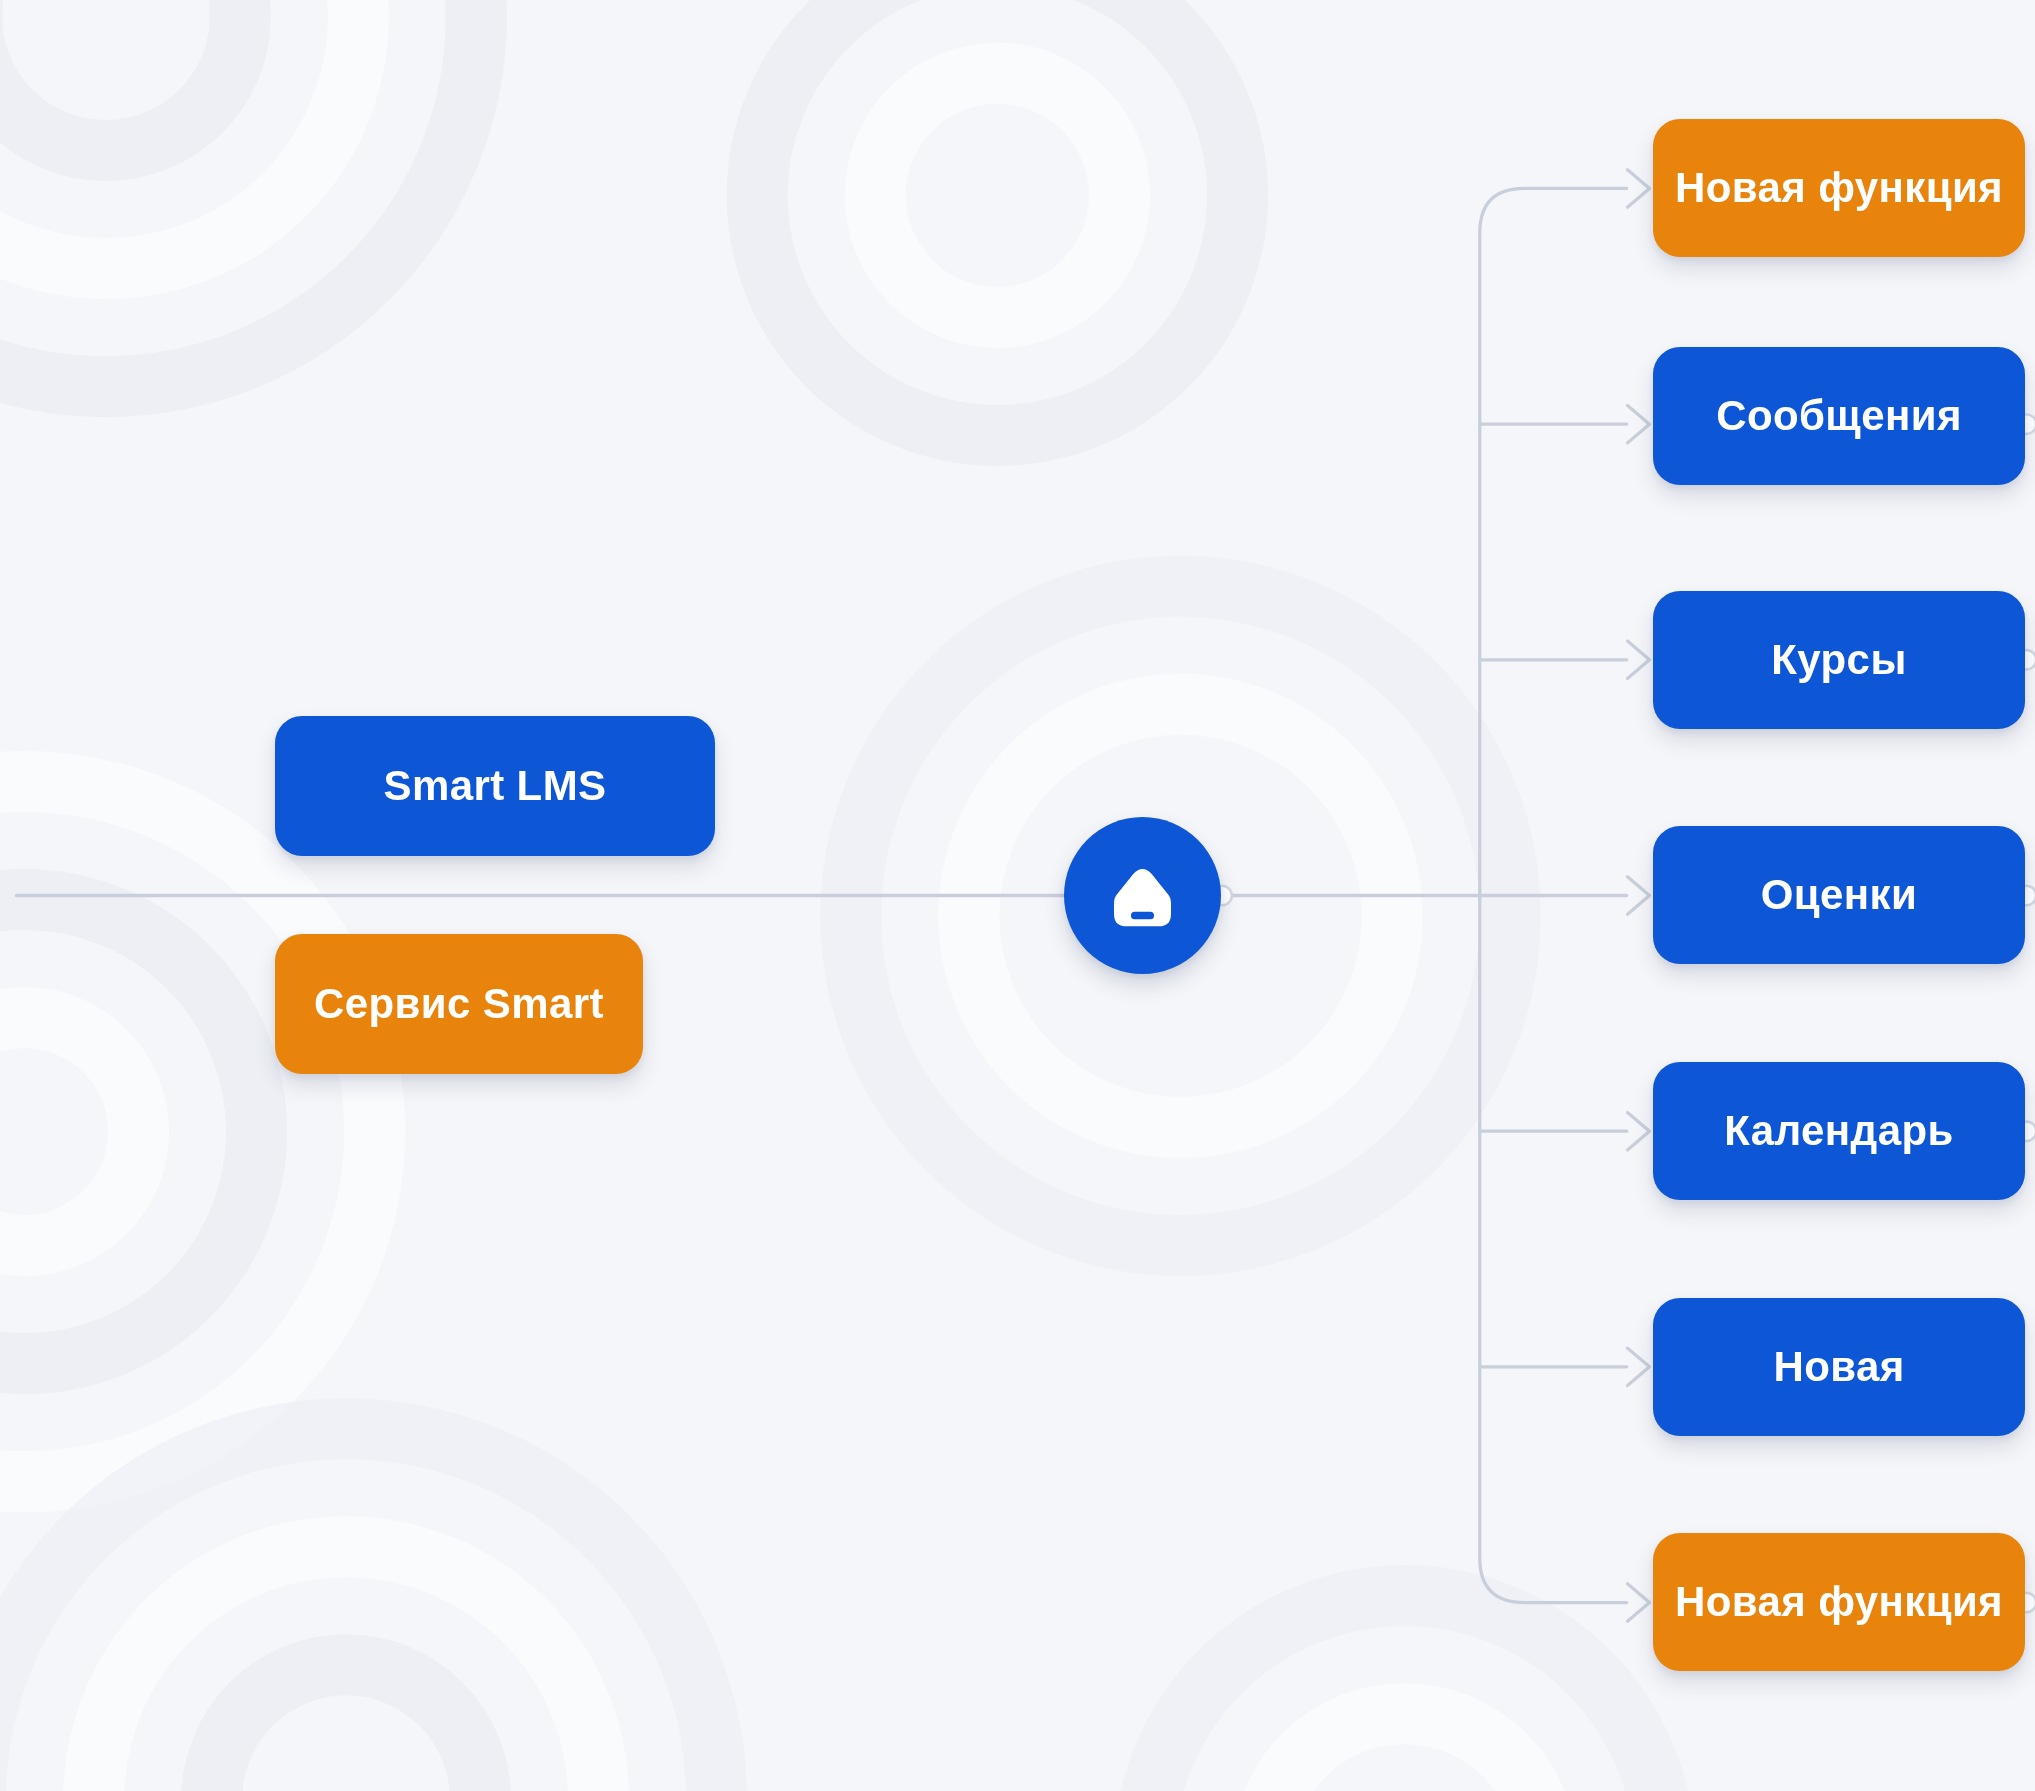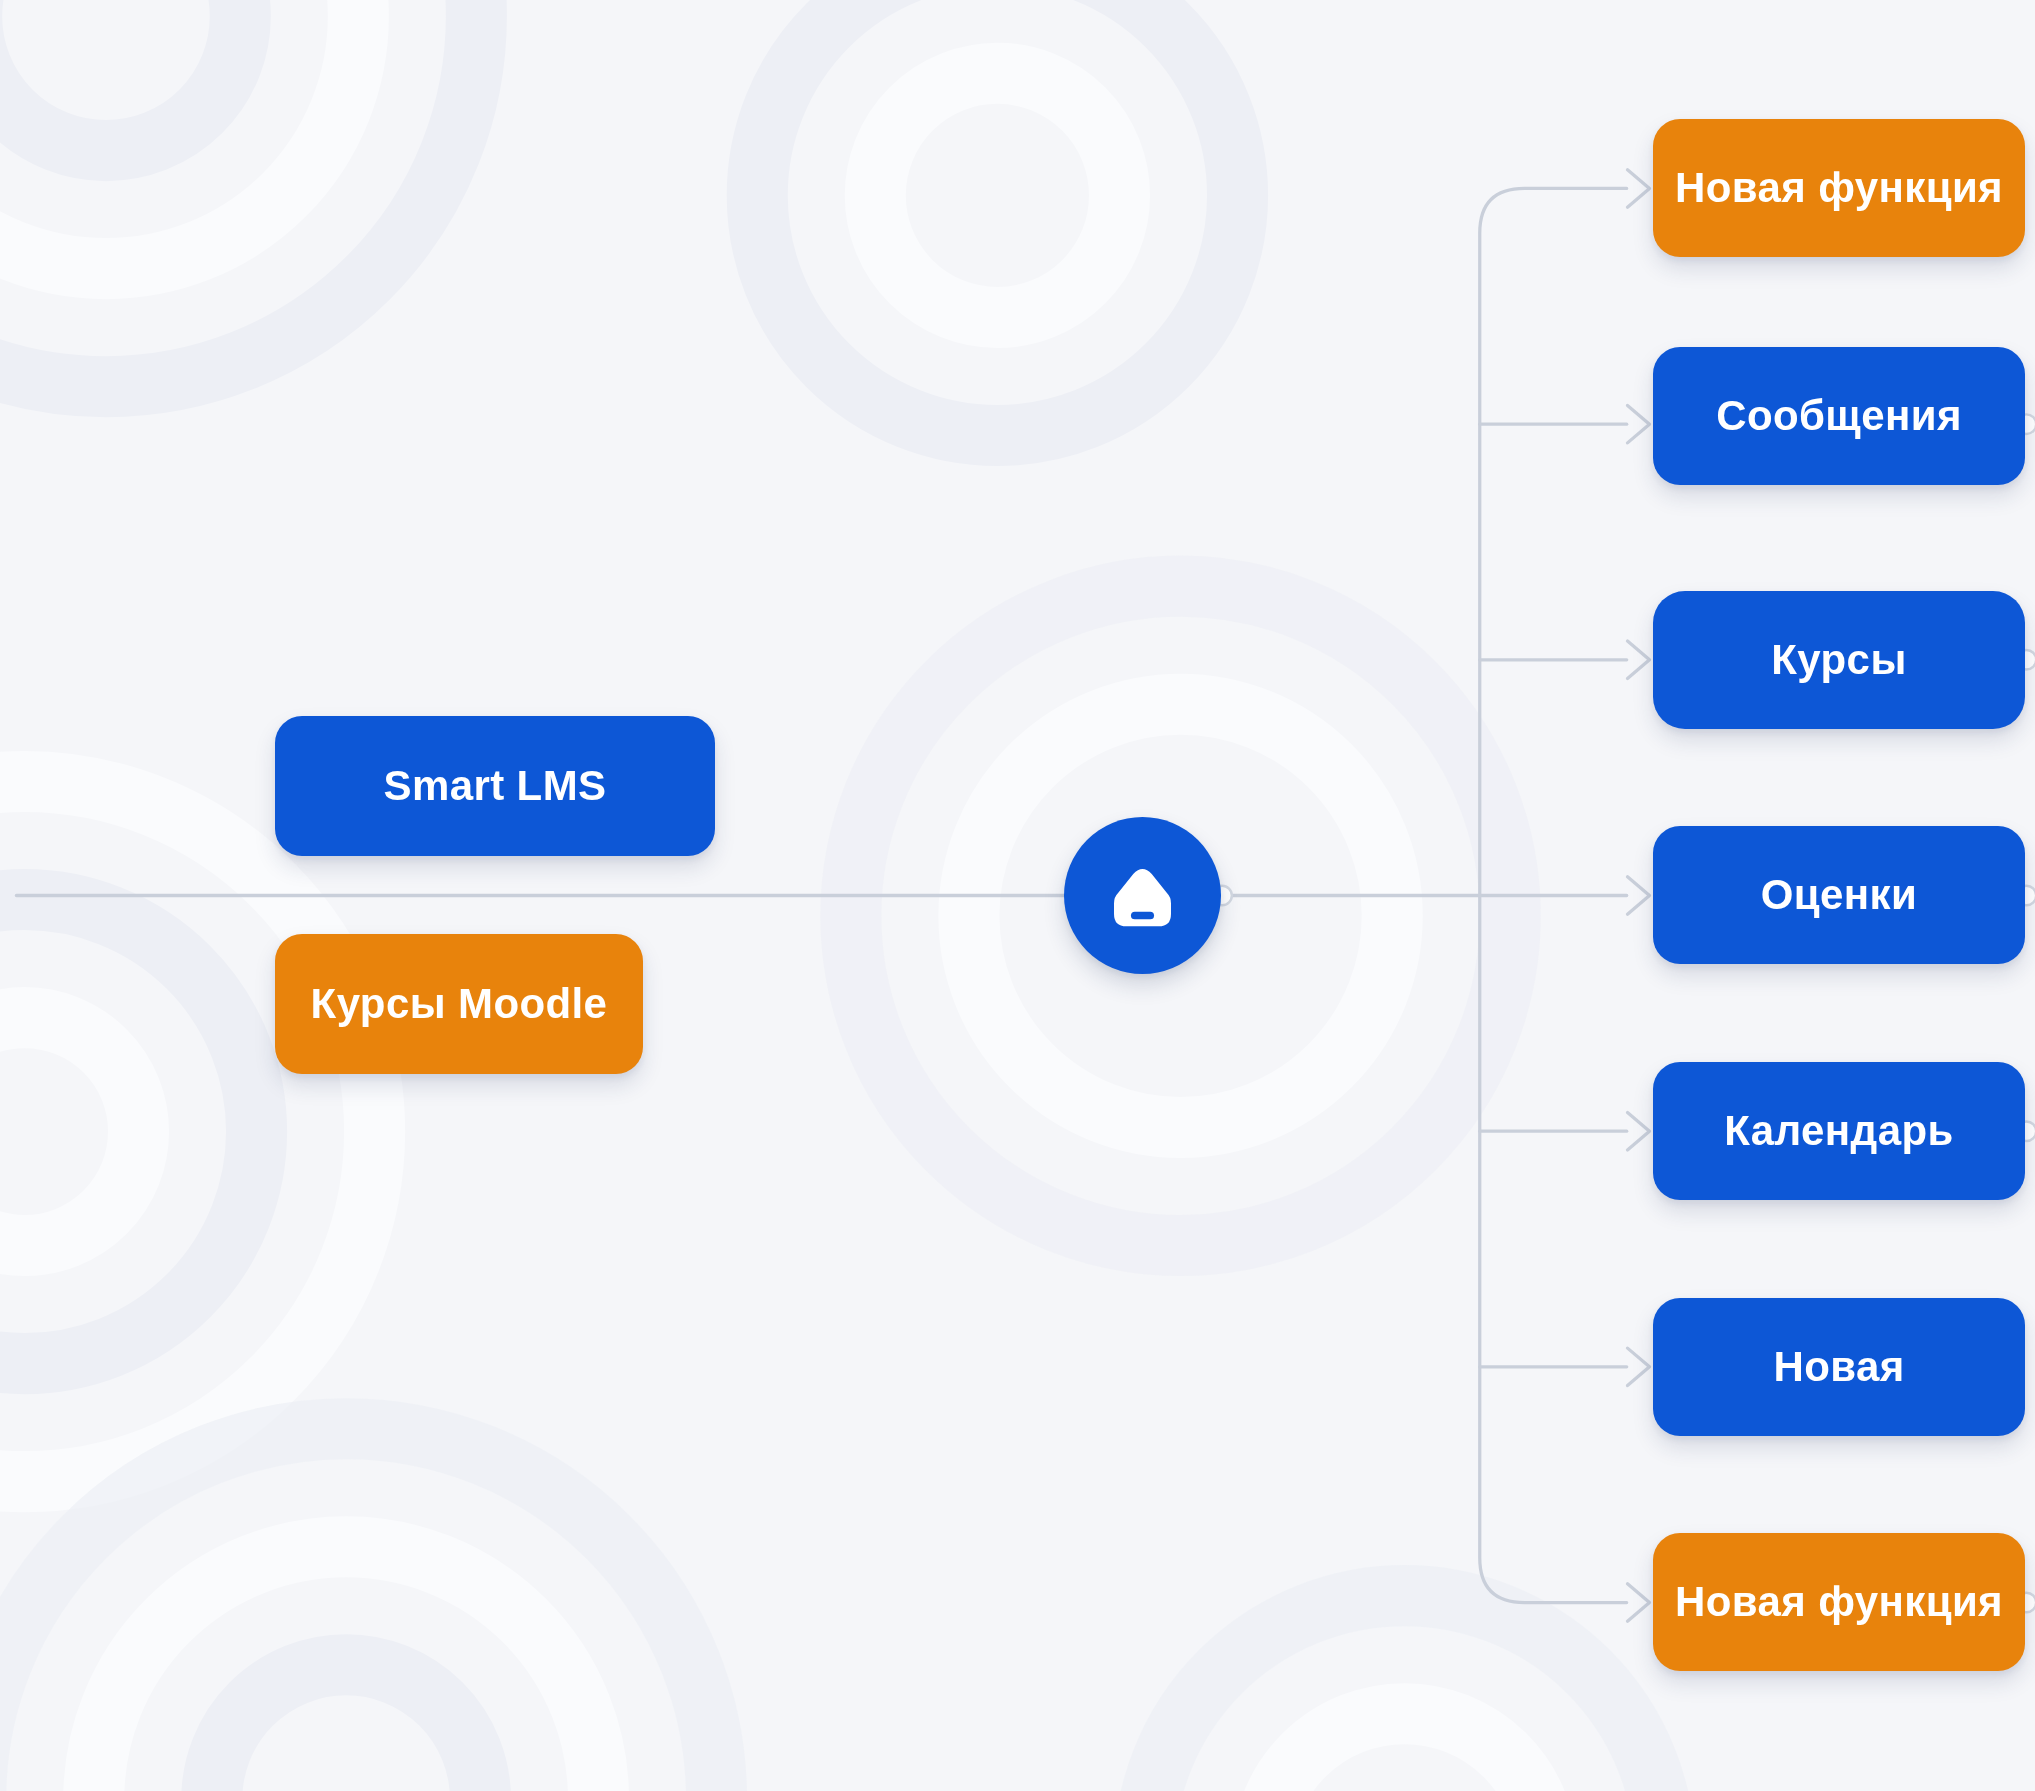--- a/index.html
+++ b/index.html
@@ -20,21 +20,21 @@
     box-shadow:0 11.4px 21px rgba(28,48,94,.13),0 3.3px 6.5px rgba(28,48,94,.07);
     cursor:pointer;
   }
   .blue{background:var(--blue);}
   .orange{background:var(--orange);}
 
   .n-sys{left:275px;top:716px;width:440px;height:140px;}
   .n-svc{left:275px;top:934px;width:368px;height:140px;}
 
   .c1{left:1653px;text-align:right;}
-  .r1{top:119px;} .r2{top:347px;} .r3{top:591px;border-radius:32px;} .r4{top:826px;}
+  .r1{top:119px;} .r2{top:347px;} .r3{top:591px;} .r4{top:826px;}
   .r5{top:1062px;} .r6{top:1298px;} .r7{top:1533px;}
 
   .hub{
     position:absolute;left:1064px;top:817px;width:157px;height:157px;
     border-radius:50%;background:var(--blue);
     display:flex;align-items:center;justify-content:center;
     box-shadow:0 11.4px 21px rgba(28,48,94,.16),0 3.3px 6.5px rgba(28,48,94,.08);
     cursor:pointer;
   }
 
@@ -109,21 +109,21 @@
     <circle class="port" cx="4978" cy="2200" r="24"></circle>
     <circle class="port" cx="4978" cy="2779" r="24"></circle>
     <circle class="port" cx="4978" cy="3937" r="24"></circle>
     <circle class="port" cx="6070" cy="1794" r="24"></circle>
   </svg>
 
   <div class="node blue n-sys">
     <span>Smart LMS</span>
   </div>
   <div class="node orange n-svc">
-    <span>Курсы Moodle</span>
+    <span>Сервис Smart</span>
   </div>
 
   <div class="hub">
     <svg width="77" height="77" viewBox="-100 -100 200 200">
       <path d="M -64 -6 L -24 -56 Q 0 -82 24 -56 L 64 -6 Q 74 4 74 20 L 74 48 Q 74 80 42 80 L -42 80 Q -74 80 -74 48 L -74 20 Q -74 4 -64 -6 Z" fill="#ffffff"></path>
       <rect x="-30" y="42" width="60" height="20" rx="10" fill="var(--blue)"></rect>
     </svg>
   </div>
 
   <div class="node orange c1 r1">

